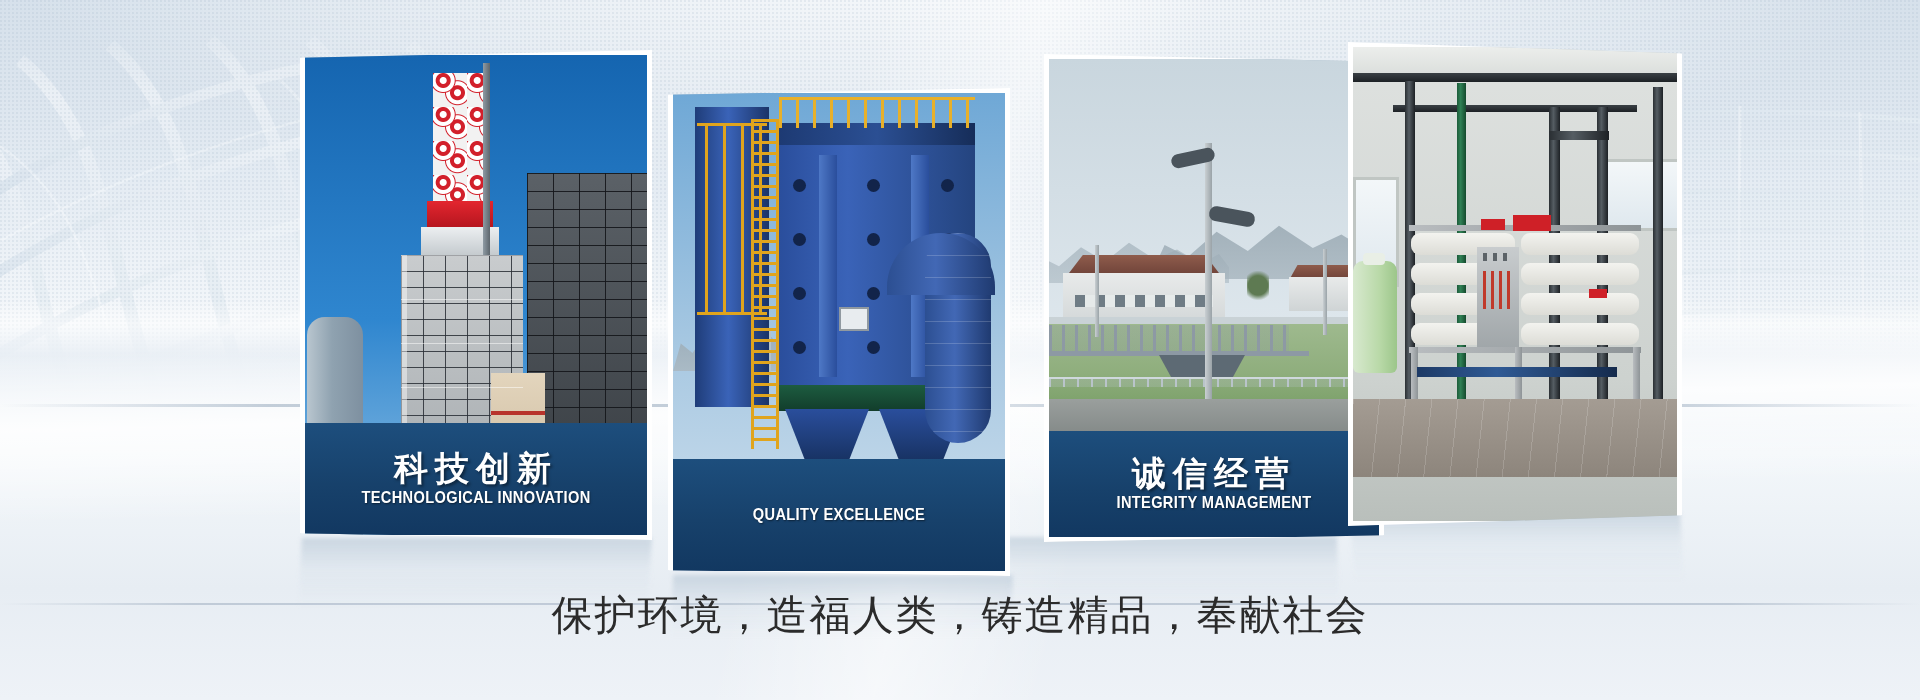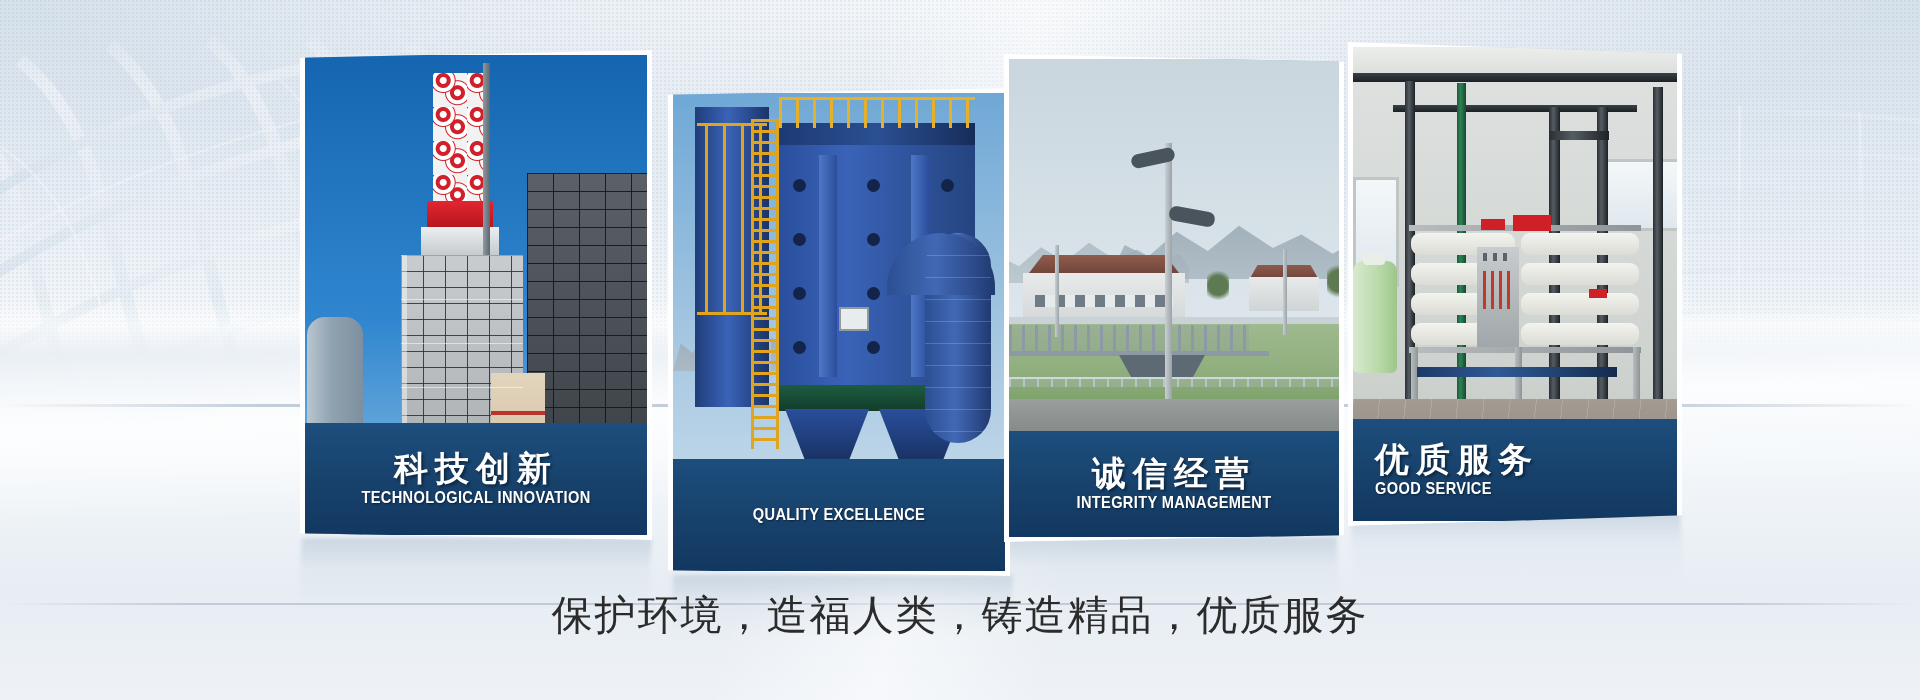--- a/index.html
+++ b/index.html
@@ -370,21 +370,21 @@
                background-image:repeating-linear-gradient(180deg,rgba(255,255,255,.18) 0 1px,transparent 1px 22px);border-radius:50px;"></div>
 
           <div class="blk" style="left:0;top:372px;width:342px;height:60px;background:linear-gradient(180deg,#24447f,#16305e);"></div>
         </div>
         <div class="caption" style="height:112px;">
           <div class="cap-en">QUALITY EXCELLENCE</div>
         </div>
       </div>
     </div>
 
-    <div class="card" style="left:1004px;top:54px;width:340px;height:488px;
+    <div class="card" style="left:1044px;top:54px;width:340px;height:488px;
                 clip-path:polygon(0 0, 100% 1.6%, 100% 98.6%, 0 100%);">
       <div class="card-inner">
         <div class="photo">
           <div class="sky sky-haze"></div>
           <div class="blk mountain" style="left:100px;top:146px;width:260px;height:74px;"></div>
           <div class="blk mountain" style="left:-20px;top:168px;width:200px;height:56px;opacity:.6;"></div>
 
           <div class="blk roof" style="left:10px;top:196px;width:170px;height:20px;clip-path:polygon(5% 100%,14% 0,86% 0,95% 100%);"></div>
           <div class="blk building" style="left:14px;top:214px;width:162px;height:60px;"></div>
           <div class="blk" style="left:26px;top:236px;width:138px;height:12px;background:repeating-linear-gradient(90deg,#6f7c85 0 10px,#e6eaea 10px 20px);"></div>
@@ -462,24 +462,20 @@
           <div class="blk frame-st" style="left:56px;top:300px;width:232px;height:6px;"></div>
           <div class="blk frame-st" style="left:58px;top:300px;width:7px;height:66px;"></div>
           <div class="blk frame-st" style="left:162px;top:300px;width:7px;height:66px;"></div>
           <div class="blk frame-st" style="left:280px;top:300px;width:7px;height:66px;"></div>
           <div class="blk pipe-b" style="left:64px;top:320px;width:200px;height:10px;"></div>
 
           <div class="blk room-floor" style="left:0;top:352px;width:334px;height:78px;"></div>
           <div class="blk" style="left:0;top:352px;width:334px;height:78px;
                background-image:repeating-linear-gradient(96deg,rgba(255,255,255,.16) 0 1px,transparent 1px 26px);"></div>
         </div>
-        <div class="caption" style="height:102px;padding-left:22px;align-items:flex-start;">
-          <div class="cap-cn" style="text-align:left;">优质服务</div>
-          <div class="cap-en" style="text-align:left;transform-origin:left center;">GOOD SERVICE</div>
-        </div>
       </div>
     </div>
 
   </div>
 
-  <div class="tagline">保护环境，造福人类，铸造精品，优质服务</div>
+  <div class="tagline">保护环境，造福人类，铸造精品，奉献社会</div>
 
 </div>
 
 </body></html>

